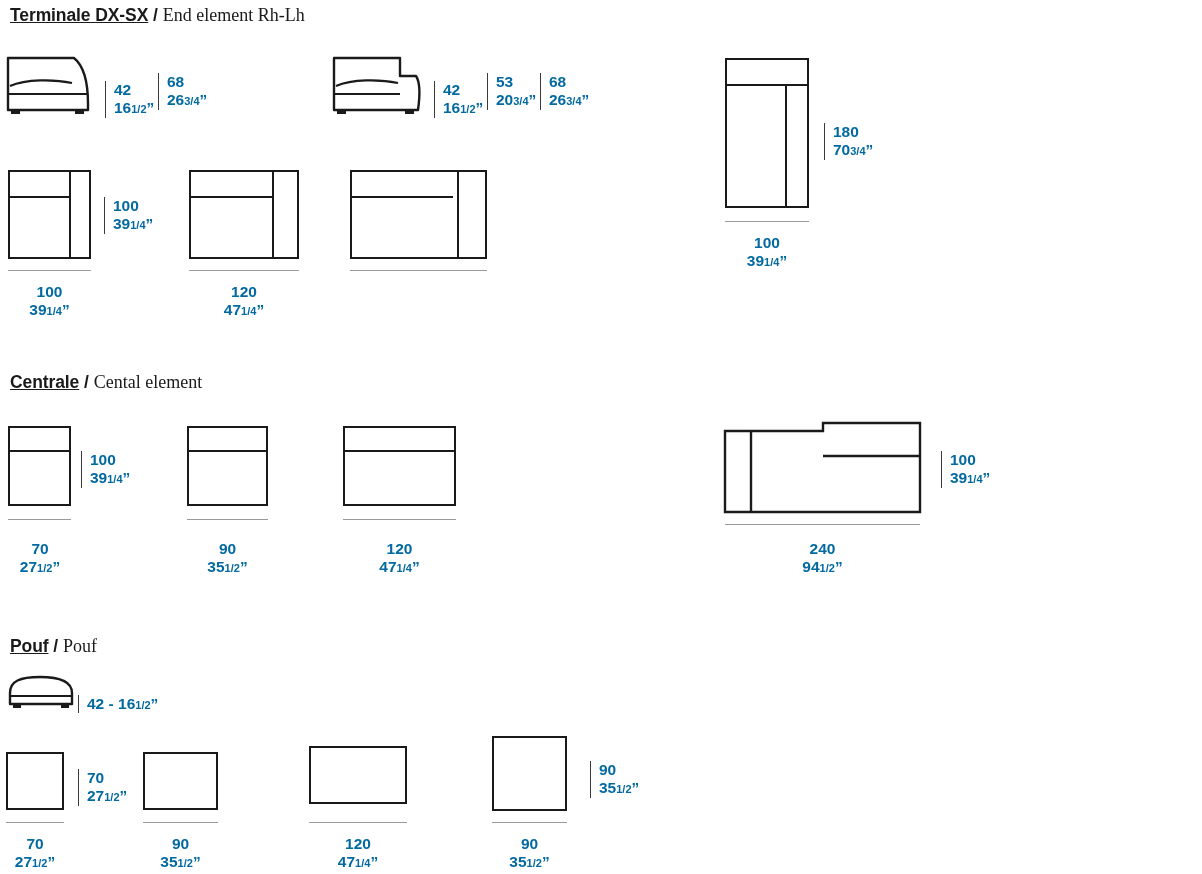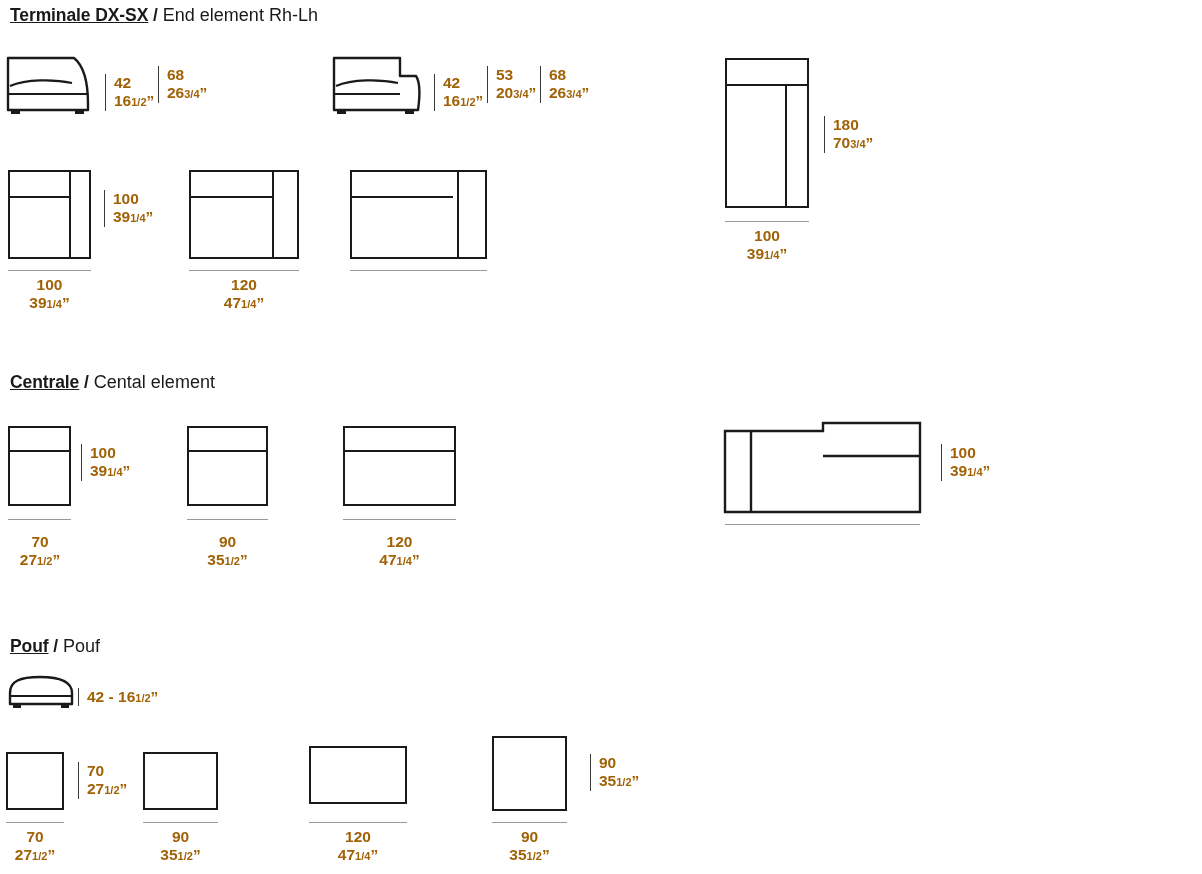--- a/index.html
+++ b/index.html
@@ -24,21 +24,21 @@
     font-family: "Liberation Sans", sans-serif;
     font-weight: bold;
     letter-spacing: -0.1px;
     text-decoration: underline;
   }
   .section-title .sep {
     font-family: "Liberation Sans", sans-serif;
     font-weight: bold;
   }
   .section-title .en {
-    font-family: Liberation Sans, sans-serif;
+    font-family: Liberation Serif, serif;
     font-weight: normal;
     font-size: 18px;
   }
 
   
   .abs { position: absolute; }
 
   
   .plan {
     position: absolute;
@@ -56,21 +56,22 @@
     border-left: 2.2px solid #1a1a1a;
   }
 
   
   .dim {
     position: absolute;
     font-size: 15.5px;
     font-weight: bold;
     line-height: 1.18;
     white-space: nowrap;
-    color: #a16207;
+    color: #0369a1;
+    margin-top: 7px;
   }
   .dim .frac { font-size: 11px; font-weight: bold; }
   .dim .inch { font-size: 15.5px; font-weight: bold; }
   .dim-v {                 
     padding-left: 8px;
     border-left: 1.6px solid #3a3a3a;
   }
   .dim-w {                 
     text-align: center;
   }
@@ -219,20 +220,24 @@
       <path d="M3,11 L101,11 L101,3 L198,3 L198,92 L3,92 Z" fill="#ffffff" stroke="#1a1a1a" stroke-width="2.4" stroke-linejoin="miter"></path>
       <line x1="101" y1="36" x2="198" y2="36" stroke="#1a1a1a" stroke-width="2.4"></line>
       <line x1="29" y1="11" x2="29" y2="92" stroke="#1a1a1a" stroke-width="2.4"></line>
     </svg>
   </div>
   <div class="dim dim-v" style="left:941px; top:444px;">
     <div>100</div>
     <div><span>39</span><span class="frac">1/4</span><span class="inch">”</span></div>
   </div>
   <div class="rule" style="left:725px; top:524px; width:195px;"></div>
+  <div class="dim dim-w" style="left:725px; top:533px; width:195px;">
+    <div>240</div>
+    <div><span>94</span><span class="frac">1/2</span><span class="inch">”</span></div>
+  </div>
 
   <div class="section-title" style="left:10px; top:637px;">
     <span class="it">Pouf</span><span class="sep"> / </span><span class="en">Pouf</span>
   </div>
 
   <div class="elev" style="left:6px; top:673px;">
     <svg width="74" height="40" viewBox="0 0 74 40">
       <path d="M4,20 C4,8 14,4 34,4 C54,4 66,8 66,20 L66,31 L4,31 Z" fill="#ffffff" stroke="#1a1a1a" stroke-width="2.4" stroke-linejoin="round"></path>
       <line x1="4" y1="23" x2="66" y2="23" stroke="#1a1a1a" stroke-width="2.2"></line>
       <rect x="7" y="31" width="8" height="4" fill="#1a1a1a"></rect>

